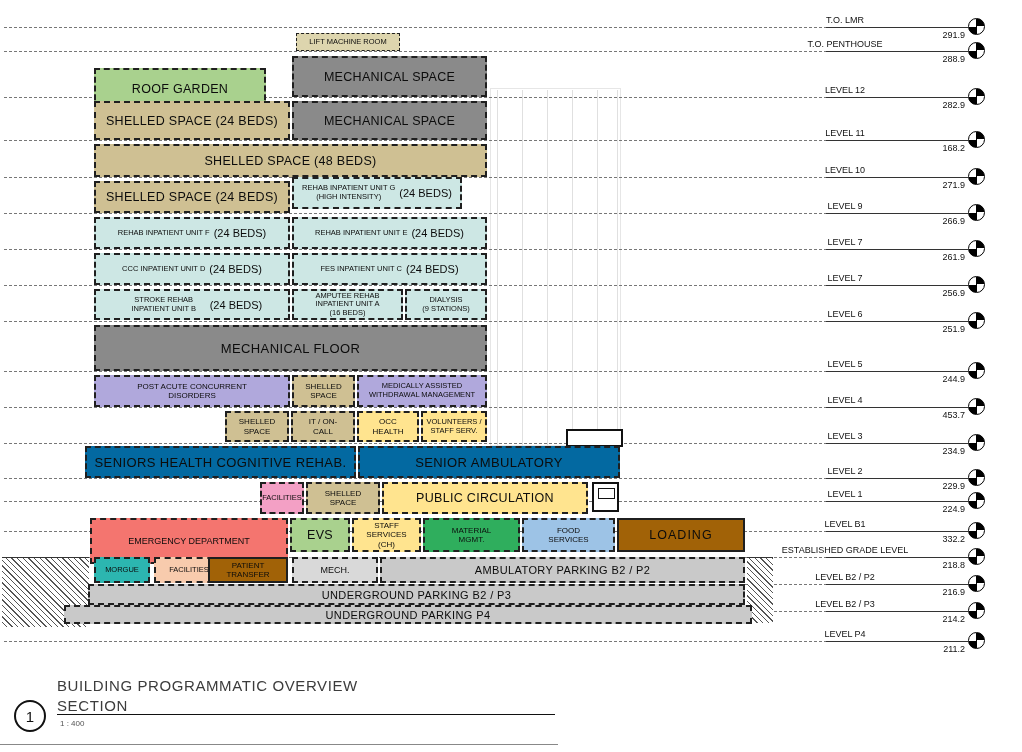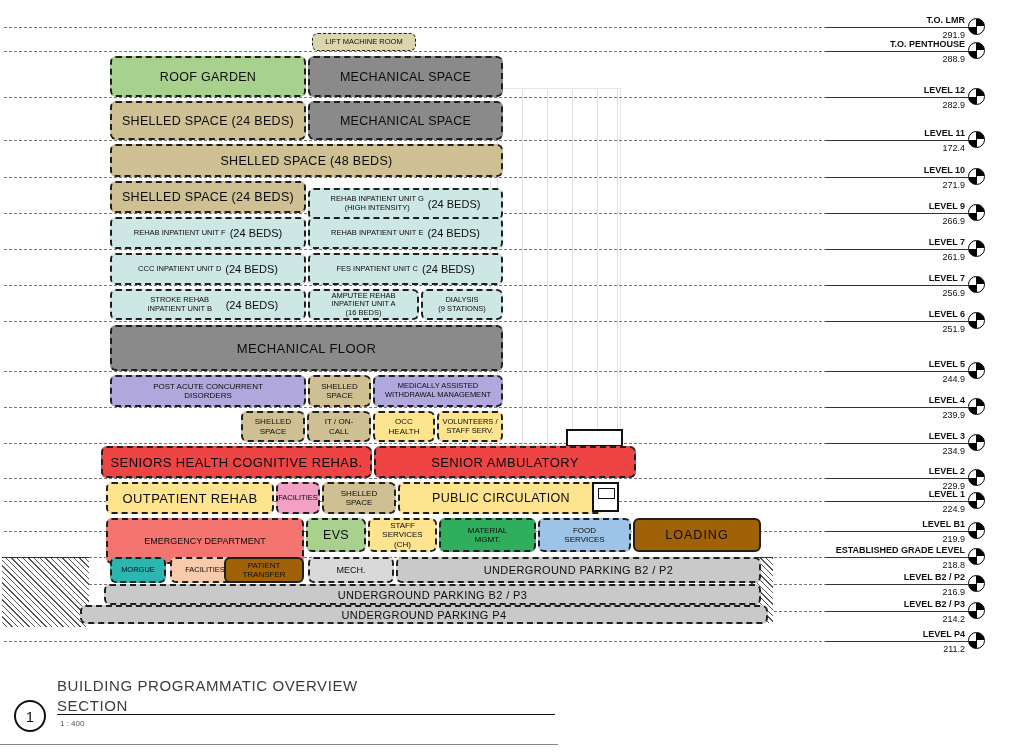--- a/index.html
+++ b/index.html
@@ -1,40 +1,40 @@
 <!DOCTYPE html>
 <html><head>
 <meta charset="utf-8">
 <style>
   html,body{margin:0;padding:0;background:#fff;}
   .sheet{position:relative;width:1022px;height:752px;background:#ffffff;overflow:hidden;
          font-family:"Liberation Sans",sans-serif;color:#111;}
   
   .lvl-line{position:absolute;left:4px;width:958px;height:0;border-top:1px dashed #777;}
   .lvl-solid{position:absolute;left:826px;width:142px;height:0;border-top:1px solid #333;}
-  .lvl-name{position:absolute;right:57px;width:240px;text-align:right;font-size:9px;line-height:10px;color:#111;font-weight:bold;}
+  .lvl-name{position:absolute;right:57px;width:240px;text-align:center;font-size:9px;line-height:10px;color:#111;}
   .lvl-elev{position:absolute;right:57px;width:240px;text-align:right;font-size:9px;line-height:10px;color:#111;}
   .datum{position:absolute;left:968px;width:17px;height:17px;border-radius:50%;border:1px solid #000;box-sizing:border-box;
          background:conic-gradient(#000 0 90deg,#fff 90deg 180deg,#000 180deg 270deg,#fff 270deg 360deg);}
   
-  .block{position:absolute;box-sizing:border-box;border:2px dashed #1f1f1f;border-radius:6px;
-         display:flex;align-items:center;justify-content:center;gap:4px;text-align:center;color:#0c0c0c;margin-left:16px;}
+  .block{position:absolute;box-sizing:border-box;border:2px dashed #1f1f1f;border-radius:0;
+         display:flex;align-items:center;justify-content:center;gap:4px;text-align:center;color:#0c0c0c;}
   .block.solid{border-style:solid;}
   .col{flex-direction:column;gap:0;}
   .fs13{font-size:13px;letter-spacing:.4px;}
   .fs12{font-size:12.5px;letter-spacing:.3px;}
   .fs11{font-size:11px;letter-spacing:.4px;}
   .fs9{font-size:9px;}
   .fs8{font-size:8px;line-height:1.15;}
   .fs7{font-size:7.5px;line-height:1.15;}
   .nm{font-size:7.5px;line-height:1.15;display:inline-block;}
   .beds{font-size:11px;white-space:nowrap;}
   .c-green{background:#a9d18e;} .c-gray{background:#8a8a8a;} .c-tan{background:#cfc093;}
   .c-tanlt{background:#ddd5ae;} .c-ip{background:#cde7e4;} .c-lav{background:#b0a8dc;}
-  .c-mag{background:#ef4444;} .c-yel{background:#ffe48f;} .c-red{background:#f4756f;}
+  .c-mag{background:#0369a1;} .c-yel{background:#ffe48f;} .c-red{background:#f4756f;}
   .c-grndk{background:#2fae5d;} .c-blue{background:#9dc3e6;} .c-teal{background:#2cb6b0;}
   .c-org{background:#f8cbad;} .c-pink{background:#f3a0c5;} .c-park{background:#c9c9c9;}
   .c-white{background:#a16207;} .c-mechgray{background:#d9d9d9;}
   
   .ghost-v{position:absolute;top:90px;height:356px;width:1px;background:#e0e0e0;}
   .ghost-box{position:absolute;left:490px;top:88px;width:131px;height:358px;border:1px solid #e6e6e6;box-sizing:border-box;}
   .hatch{position:absolute;background:repeating-linear-gradient(45deg,#ffffff 0 3px,#555 3px 4px);border-top:1px solid #333;box-sizing:border-box;}
   .core{position:absolute;background:#fff;border:2px solid #111;box-sizing:border-box;}
   .title-circle{position:absolute;left:14px;top:700px;width:32px;height:32px;border:2px solid #111;border-radius:50%;
                 display:flex;align-items:center;justify-content:center;font-size:15px;box-sizing:border-box;}
@@ -71,21 +71,21 @@
 
   <div class="lvl-line" style="top:97px"></div>
   <div class="lvl-solid" style="top:97px"></div>
   <div class="lvl-name" style="top:85px">LEVEL 12</div>
   <div class="lvl-elev" style="top:100px">282.9</div>
   <div class="datum" style="top:88px"></div>
 
   <div class="lvl-line" style="top:140px"></div>
   <div class="lvl-solid" style="top:140px"></div>
   <div class="lvl-name" style="top:128px">LEVEL 11</div>
-  <div class="lvl-elev" style="top:143px">172.4</div>
+  <div class="lvl-elev" style="top:143px">168.2</div>
   <div class="datum" style="top:131px"></div>
 
   <div class="lvl-line" style="top:177px"></div>
   <div class="lvl-solid" style="top:177px"></div>
   <div class="lvl-name" style="top:165px">LEVEL 10</div>
   <div class="lvl-elev" style="top:180px">271.9</div>
   <div class="datum" style="top:168px"></div>
 
   <div class="lvl-line" style="top:213px"></div>
   <div class="lvl-solid" style="top:213px"></div>
@@ -113,21 +113,21 @@
 
   <div class="lvl-line" style="top:371px"></div>
   <div class="lvl-solid" style="top:371px"></div>
   <div class="lvl-name" style="top:359px">LEVEL 5</div>
   <div class="lvl-elev" style="top:374px">244.9</div>
   <div class="datum" style="top:362px"></div>
 
   <div class="lvl-line" style="top:407px"></div>
   <div class="lvl-solid" style="top:407px"></div>
   <div class="lvl-name" style="top:395px">LEVEL 4</div>
-  <div class="lvl-elev" style="top:410px">239.9</div>
+  <div class="lvl-elev" style="top:410px">453.7</div>
   <div class="datum" style="top:398px"></div>
 
   <div class="lvl-line" style="top:443px"></div>
   <div class="lvl-solid" style="top:443px"></div>
   <div class="lvl-name" style="top:431px">LEVEL 3</div>
   <div class="lvl-elev" style="top:446px">234.9</div>
   <div class="datum" style="top:434px"></div>
 
   <div class="lvl-line" style="top:478px"></div>
   <div class="lvl-solid" style="top:478px"></div>
@@ -137,21 +137,21 @@
 
   <div class="lvl-line" style="top:501px"></div>
   <div class="lvl-solid" style="top:501px"></div>
   <div class="lvl-name" style="top:489px">LEVEL 1</div>
   <div class="lvl-elev" style="top:504px">224.9</div>
   <div class="datum" style="top:492px"></div>
 
   <div class="lvl-line" style="top:531px"></div>
   <div class="lvl-solid" style="top:531px"></div>
   <div class="lvl-name" style="top:519px">LEVEL B1</div>
-  <div class="lvl-elev" style="top:534px">219.9</div>
+  <div class="lvl-elev" style="top:534px">332.2</div>
   <div class="datum" style="top:522px"></div>
 
   <div class="lvl-line" style="top:557px"></div>
   <div class="lvl-solid" style="top:557px"></div>
   <div class="lvl-name" style="top:545px">ESTABLISHED GRADE LEVEL</div>
   <div class="lvl-elev" style="top:560px">218.8</div>
   <div class="datum" style="top:548px"></div>
 
   <div class="lvl-line" style="top:584px"></div>
   <div class="lvl-solid" style="top:584px"></div>
@@ -171,42 +171,42 @@
   <div class="lvl-elev" style="top:644px">211.2</div>
   <div class="datum" style="top:632px"></div>
 
   <div class="hatch" style="left:2px;top:557px;width:87px;height:70px"></div>
   <div class="hatch" style="left:747px;top:557px;width:26px;height:66px"></div>
 
   <div class="block c-tanlt fs7" style="left:296px;top:33px;width:104px;height:18px;border-width:1.5px">
       <span>LIFT MACHINE ROOM</span>
     </div>
 
-  <div class="block c-green fs12" style="left:94px;top:56px;width:196px;height:41px">
+  <div class="block c-green fs12" style="left:94px;top:68px;width:172px;height:41px">
       <span>ROOF GARDEN</span>
     </div>
   <div class="block c-gray fs12" style="left:292px;top:56px;width:195px;height:41px">
       <span>MECHANICAL SPACE</span>
     </div>
 
   <div class="block c-tan fs12" style="left:94px;top:101px;width:196px;height:39px">
       <span>SHELLED SPACE (24 BEDS)</span>
     </div>
   <div class="block c-gray fs12" style="left:292px;top:101px;width:195px;height:39px">
       <span>MECHANICAL SPACE</span>
     </div>
 
   <div class="block c-tan fs12" style="left:94px;top:144px;width:393px;height:33px">
       <span>SHELLED SPACE (48 BEDS)</span>
     </div>
 
   <div class="block c-tan fs12" style="left:94px;top:181px;width:196px;height:32px">
       <span>SHELLED SPACE (24 BEDS)</span>
     </div>
-  <div class="block c-ip" style="left:292px;top:188px;width:195px;height:32px">
+  <div class="block c-ip" style="left:292px;top:177px;width:170px;height:32px">
     <span class="col" style="display:flex">
       <span class="nm">REHAB INPATIENT UNIT G</span>
       <span class="nm">(HIGH INTENSITY)</span>
     </span>
     <span class="beds">(24 BEDS)</span>
   </div>
 
   <div class="block c-ip" style="left:94px;top:217px;width:196px;height:32px">
     <span class="nm">REHAB INPATIENT UNIT F</span>
     <span class="beds">(24 BEDS)</span>
@@ -267,23 +267,20 @@
 
   <div class="core" style="left:566px;top:429px;width:57px;height:18px"></div>
 
   <div class="block c-mag fs13" style="left:85px;top:446px;width:271px;height:32px">
       <span>SENIORS HEALTH COGNITIVE REHAB.</span>
     </div>
   <div class="block c-mag fs13" style="left:358px;top:446px;width:262px;height:32px">
       <span>SENIOR AMBULATORY</span>
     </div>
 
-  <div class="block c-yel fs13" style="left:90px;top:482px;width:168px;height:32px">
-      <span>OUTPATIENT REHAB</span>
-    </div>
   <div class="block c-pink fs7" style="left:260px;top:482px;width:44px;height:32px">
       <span>FACILITIES</span>
     </div>
   <div class="block c-tan fs8" style="left:306px;top:482px;width:74px;height:32px">
       <span style="max-width:42px">SHELLED SPACE</span>
     </div>
   <div class="block c-yel fs12" style="left:382px;top:482px;width:206px;height:32px">
       <span>PUBLIC CIRCULATION</span>
     </div>
   <div class="core" style="left:592px;top:482px;width:27px;height:30px">
@@ -315,21 +312,21 @@
   <div class="block c-org fs7" style="left:154px;top:557px;width:70px;height:26px">
       <span>FACILITIES</span>
     </div>
   <div class="block c-white solid fs8" style="left:208px;top:557px;width:80px;height:26px">
       <span style="max-width:50px">PATIENT TRANSFER</span>
     </div>
   <div class="block c-mechgray fs9" style="left:292px;top:557px;width:86px;height:26px">
       <span>MECH.</span>
     </div>
   <div class="block c-park fs11" style="left:380px;top:557px;width:365px;height:26px">
-      <span>UNDERGROUND PARKING B2 / P2</span>
+      <span>AMBULATORY PARKING B2 / P2</span>
     </div>
 
   <div class="block c-park fs11" style="left:88px;top:584px;width:657px;height:21px">
       <span>UNDERGROUND PARKING B2 / P3</span>
     </div>
   <div class="block c-park fs11" style="left:64px;top:605px;width:688px;height:19px">
       <span>UNDERGROUND PARKING P4</span>
     </div>
 
   <div class="title-circle">

